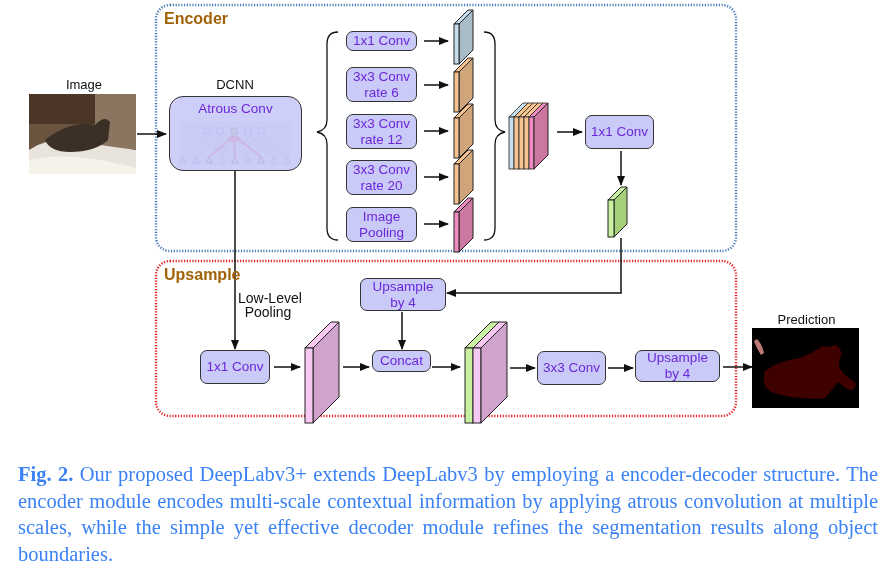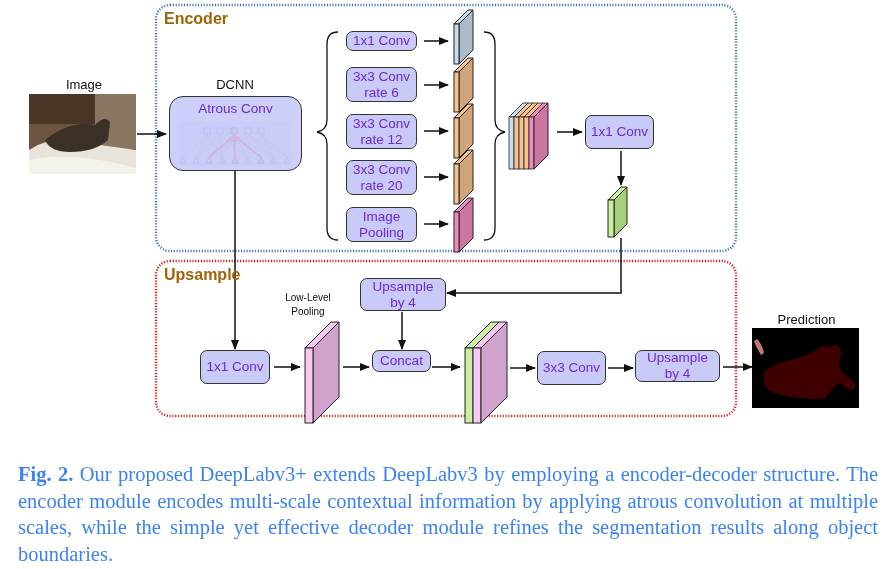--- a/index.html
+++ b/index.html
@@ -3,21 +3,21 @@
 <meta charset="utf-8">
 <style>
   html,body{margin:0;padding:0;background:#fff;}
   body{width:883px;height:569px;position:relative;overflow:hidden;font-family:"Liberation Sans",sans-serif;}
   #stage{position:absolute;left:0;top:0;width:883px;height:440px;}
   .lbl{position:absolute;font-size:13px;color:#111;text-align:center;white-space:nowrap;}
   .box{position:absolute;background:#c9caf7;border:1.3px solid #333;border-radius:7px;display:flex;align-items:center;justify-content:center;text-align:center;font-size:13.5px;line-height:16px;color:#6d28d9;box-sizing:border-box;}
   .secttitle{position:absolute;font-weight:bold;font-size:16px;color:#a16207;}
   .caption{position:absolute;left:18px;top:461px;width:860px;font-family:"Liberation Serif",serif;font-size:20.5px;line-height:26.5px;color:#3b82f6;text-align:justify;}
   .caption b{font-weight:bold;}
-  .small{font-size:10px;line-height:14px;margin-left:40px;}
+  .small{font-size:14px;line-height:14px;}
 </style>
 </head>
 <body>
 
 <div id="stage">
   <svg width="883" height="440" style="position:absolute;left:0;top:0">
     <defs>
       <marker id="ah" markerWidth="10" markerHeight="8" refX="9" refY="4" orient="auto" markerUnits="userSpaceOnUse">
         <path d="M0,0 L10,4 L0,8 z" fill="#111"></path>
       </marker>

